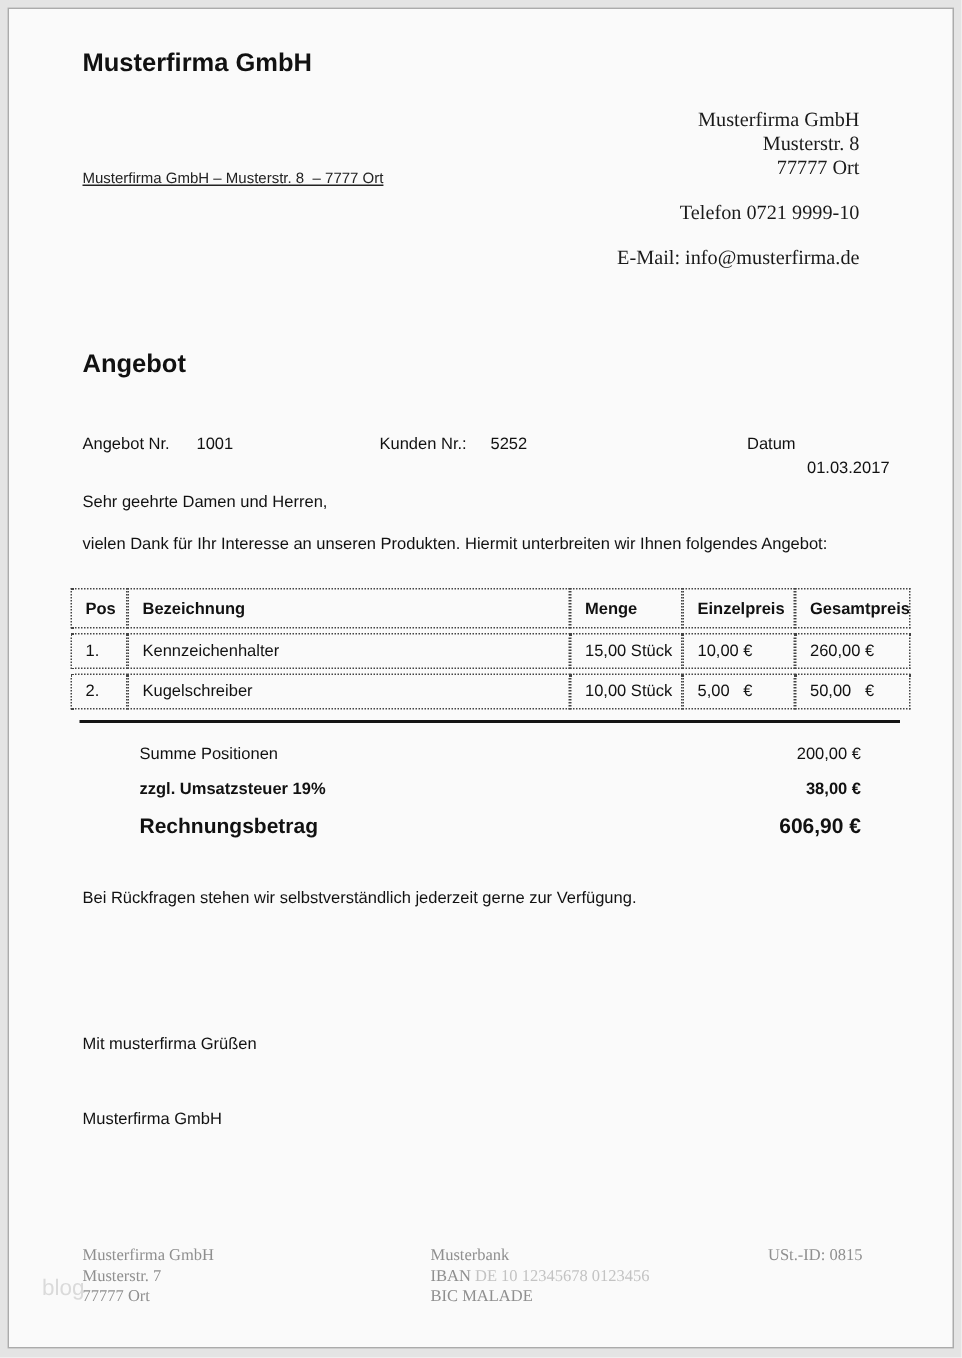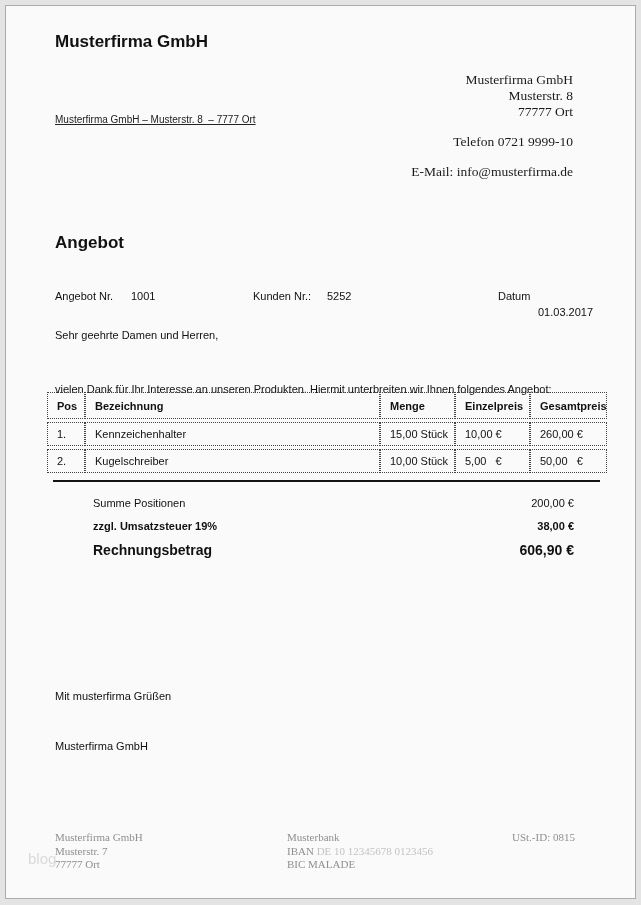--- a/index.html
+++ b/index.html
@@ -44,21 +44,21 @@
   .meta { left: 0; top: 284px; width: 536px; height: 14px; font-size: 11px; }
   .meta span { position: absolute; white-space: pre; }
   .m-offer-label { left: 49px; }
   .m-offer-value { left: 125px; }
   .m-cust-label  { left: 247px; }
   .m-cust-value  { left: 321px; }
   .m-date-label  { left: 492px; }
   .m-date-value  { left: 532px; margin-top: 16px; }
 
   .greeting { left: 49px; top: 323px; font-size: 11px; }
-  .intro    { left: 49px; top: 351px; font-size: 11px; margin-top: 26px; }
+  .intro    { left: 49px; top: 351px; font-size: 11px; }
 
   table.items {
     position: absolute;
     left: 41px; top: 383px;
     width: 560px;
     border-collapse: separate;
     border-spacing: 0 3px;
     table-layout: fixed;
   }
   table.items th, table.items td {
@@ -193,20 +193,21 @@
   </div>
   <div class="abs totals-row r1">
     <span>zzgl. Umsatzsteuer 19%</span>
     <span>38,00 €</span>
   </div>
   <div class="abs totals-row r2">
     <span>Rechnungsbetrag</span>
     <span>606,90 €</span>
   </div>
 
+  <div class="abs closing-note">Bei Rückfragen stehen wir selbstverständlich jederzeit gerne zur Verfügung.</div>
   <div class="abs regards">Mit musterfirma Grüßen</div>
   <div class="abs signature">Musterfirma GmbH</div>
 
   <div class="abs footer-col footer-company">
     <div>Musterfirma GmbH</div>
     <div>Musterstr. 7</div>
     <div>77777 Ort</div>
   </div>
 
   <div class="abs footer-col footer-bank">

